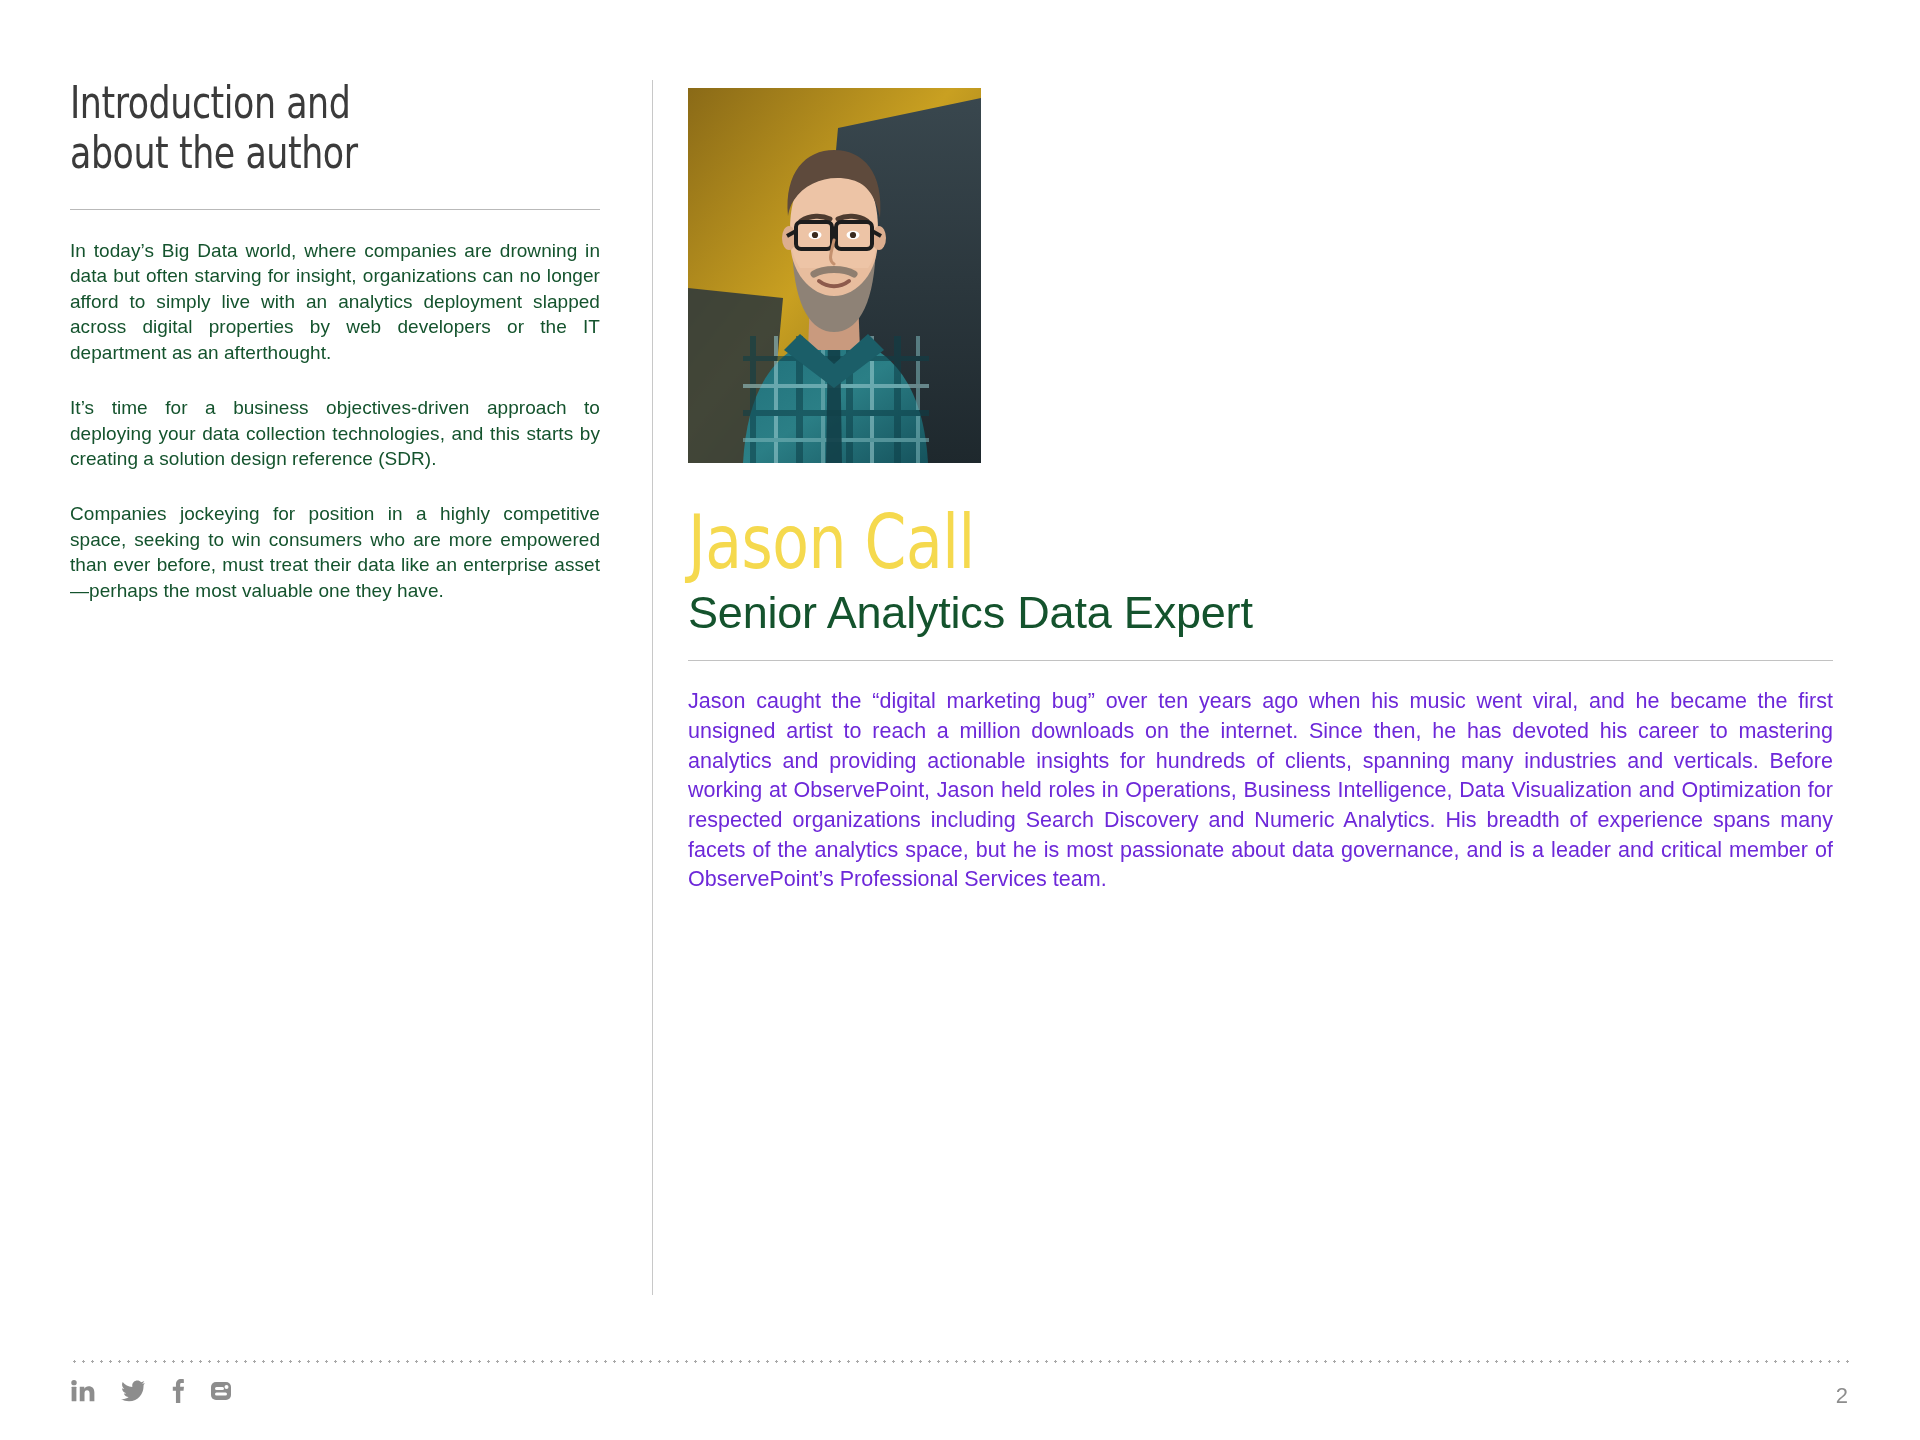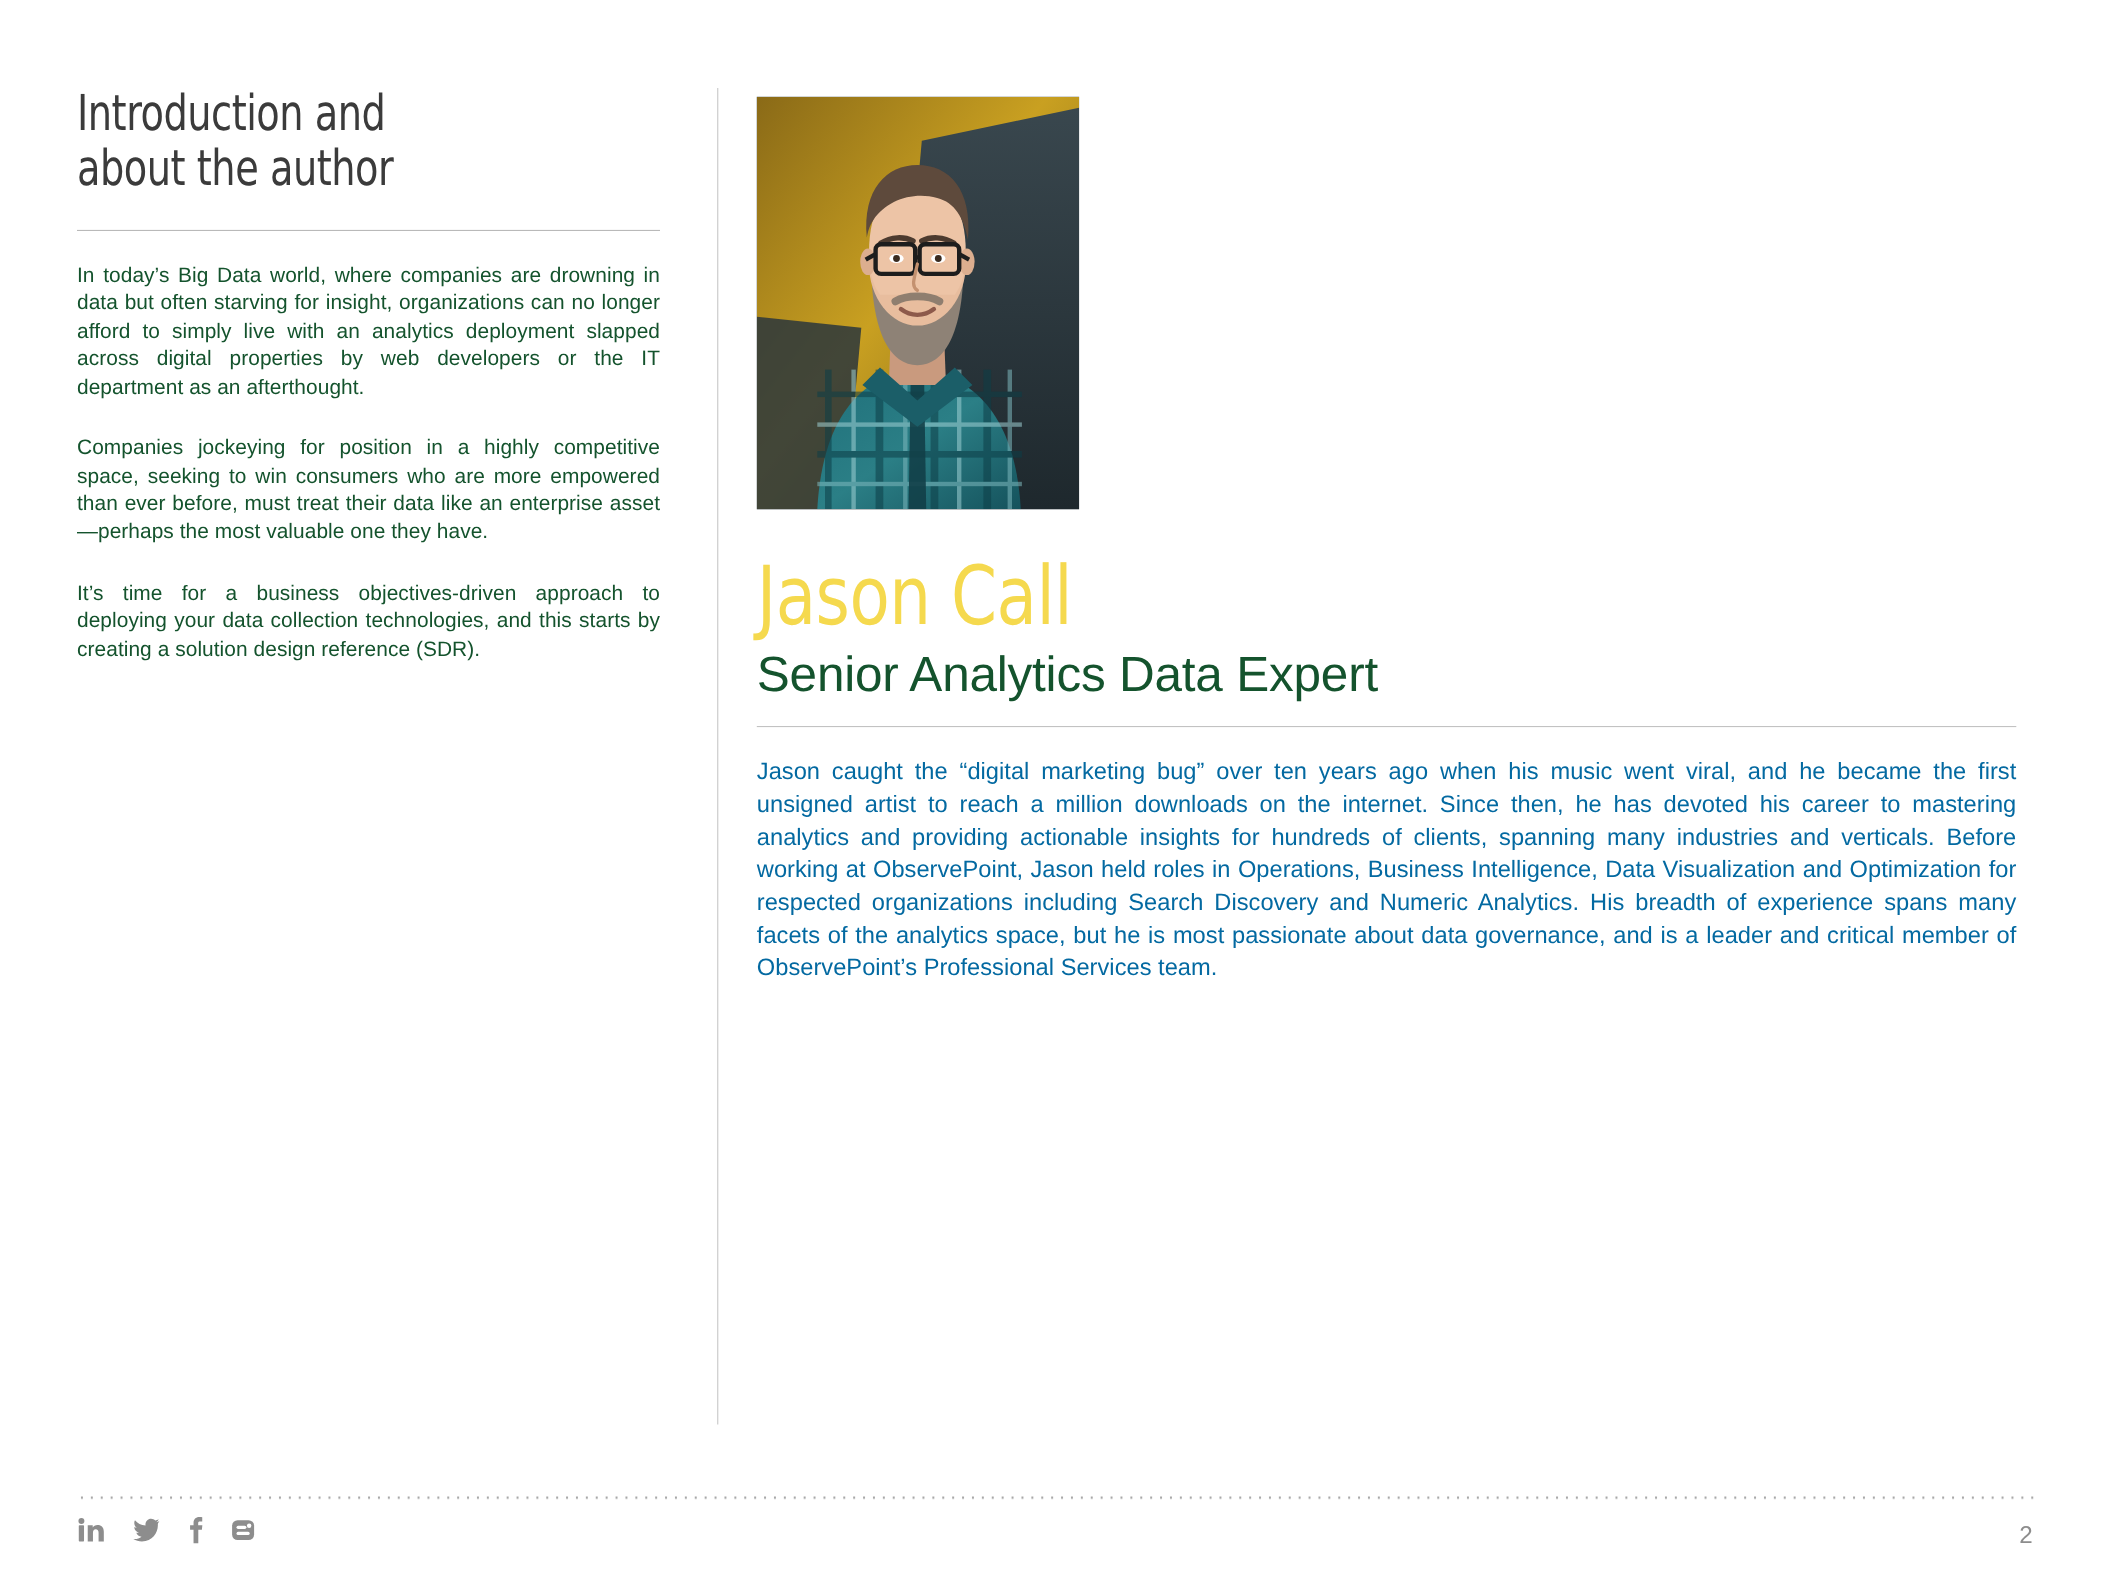--- a/index.html
+++ b/index.html
@@ -114,21 +114,21 @@
     width: 1145px;
     height: 1px;
     background: #c2c2c2;
     margin-top: 24px;
     margin-bottom: 26px;
   }
 
   .bio-para {
     font-size: 21.5px;
     line-height: 1.38;
-    color: #0369a1;
+    color: #6d28d9;
     text-align: justify;
     margin: 0;
     letter-spacing: 0.02px;
   }
 
   
   .footer-dots {
     position: absolute;
     left: 70px;
     top: 1360px;
@@ -163,22 +163,22 @@
 </head>
 <body>
 
 <div class="page">
 
   <div class="left-col">
     <h1 class="section-title">Introduction and
 about the author</h1>
     <div class="title-rule"></div>
     <p class="left-para">In today’s Big Data world, where companies are drowning in data but often starving for insight, organizations can no longer afford to simply live with an analytics deployment slapped across digital properties by web developers or the IT department as an afterthought.</p>
+    <p class="left-para">It’s time for a business objectives-driven approach to deploying your data collection technologies, and this starts by creating a solution design reference (SDR).</p>
     <p class="left-para">Companies jockeying for position in a highly competitive space, seeking to win consumers who are more empowered than ever before, must treat their data like an enterprise asset—perhaps the most valuable one they have.</p>
-    <p class="left-para">It’s time for a business objectives-driven approach to deploying your data collection technologies, and this starts by creating a solution design reference (SDR).</p>
   </div>
 
   <div class="v-divider"></div>
 
   <div class="right-col">
 
     <div class="portrait">
       <svg width="293" height="375" viewBox="0 0 293 375" xmlns="http://www.w3.org/2000/svg" aria-hidden="true">
         <defs>
           <linearGradient id="bgGrad" x1="0" y1="0" x2="1" y2="1">

